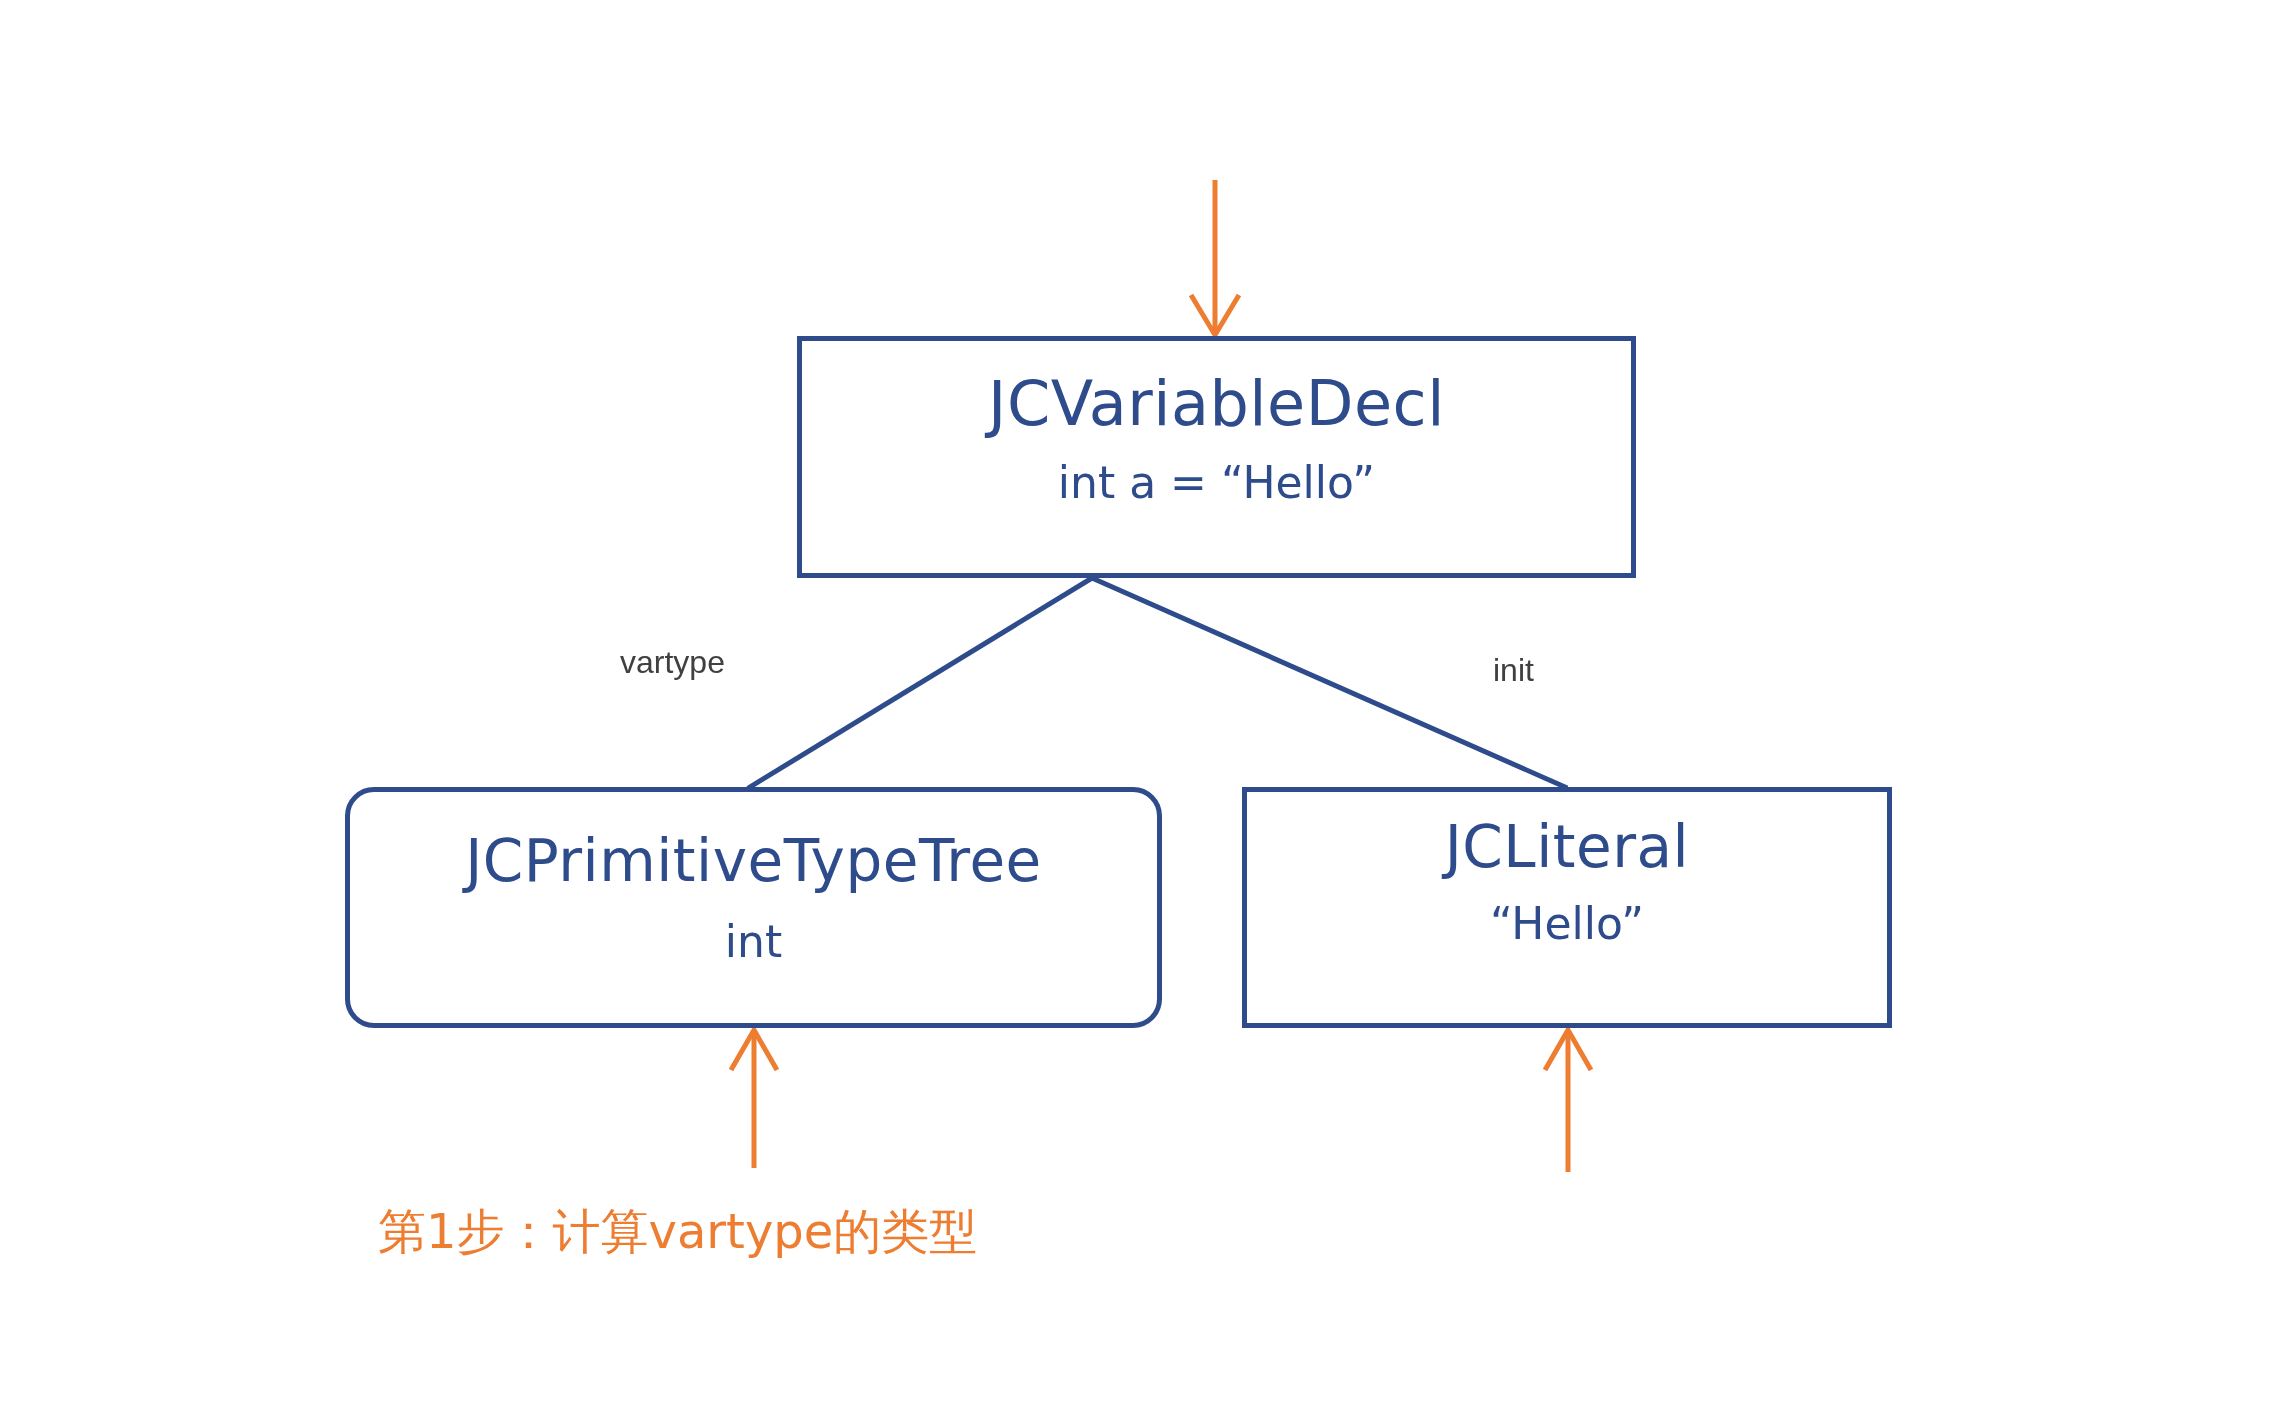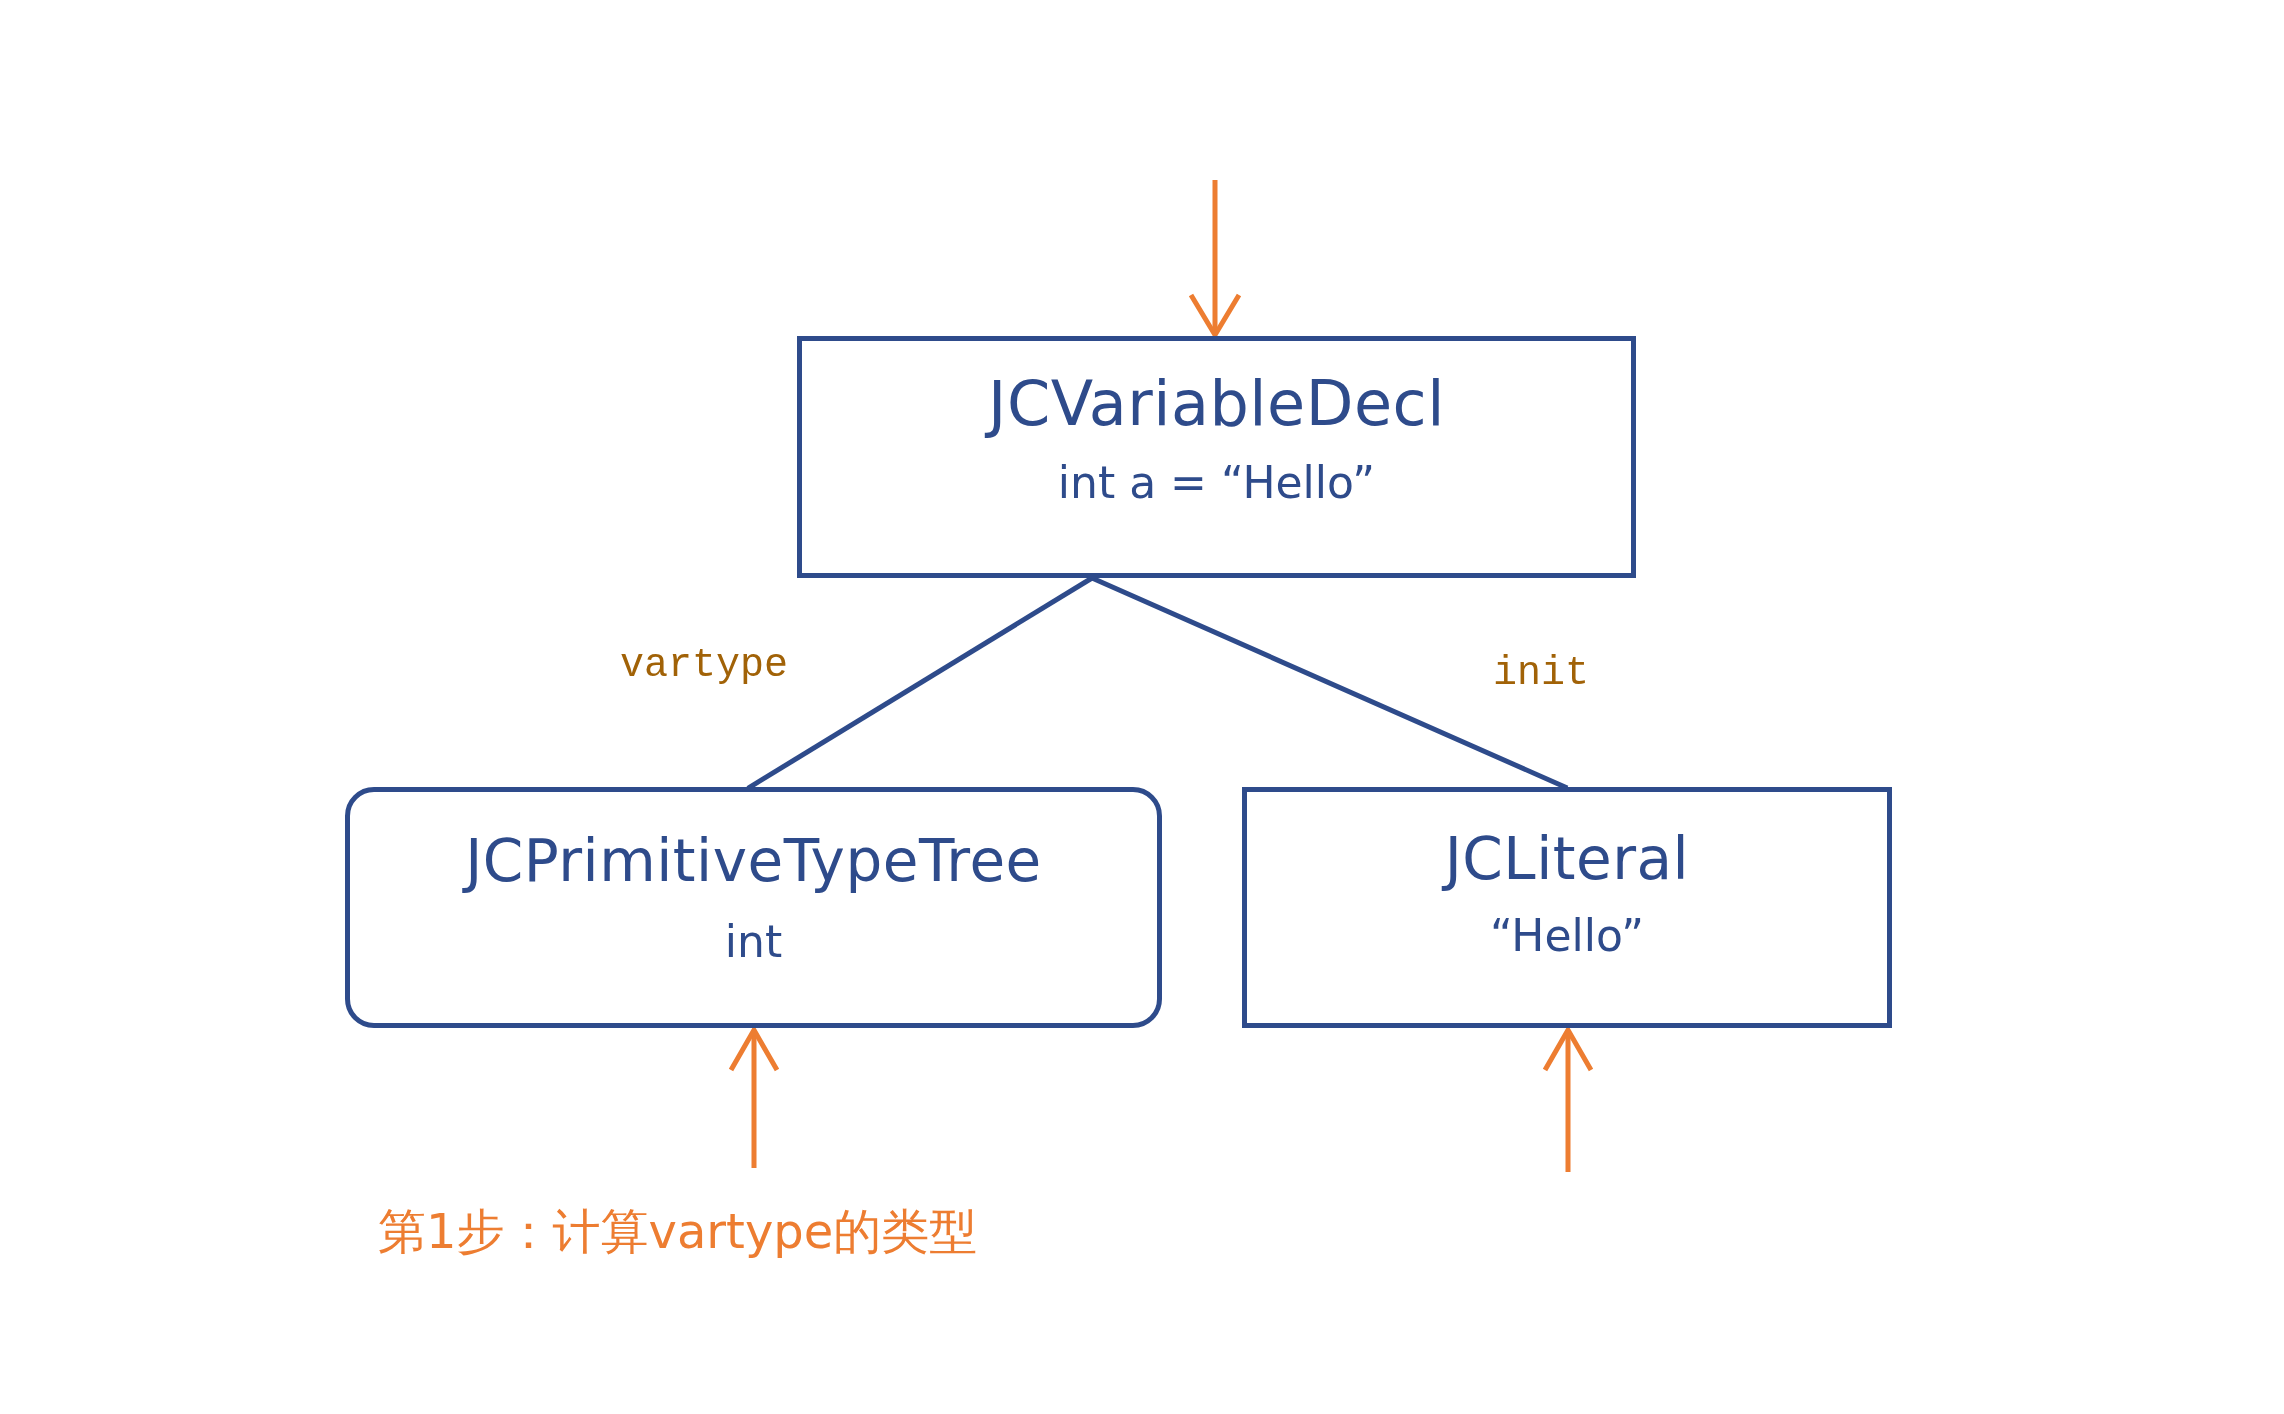--- a/index.html
+++ b/index.html
@@ -75,29 +75,29 @@
   #node-vartype .subtitle { font-size: 44px; margin-top: 30px; }
 
   #node-init {
     left: 1242px;
     top: 787px;
     width: 650px;
     height: 241px;
     padding-top: 18px;
     justify-content: flex-start;
   }
-  #node-init .title { font-size: 58px; margin-top: 20px; }
+  #node-init .title { font-size: 58px; margin-top: 8px; }
   #node-init .subtitle { font-size: 44px; margin-top: 26px; }
 
   
   .edge-label {
     position: absolute;
-    color: #a16207;
-    font-family: Liberation Mono, monospace;
-    font-size: 40px;
+    color: #404040;
+    font-family: Liberation Sans, sans-serif;
+    font-size: 32px;
     line-height: 1;
     white-space: nowrap;
   }
   #edge-label-vartype { left: 620px; top: 646px; }
   #edge-label-init    { left: 1493px; top: 654px; }
 
   
   .annotation {
     position: absolute;
     color: #ED7D31;

